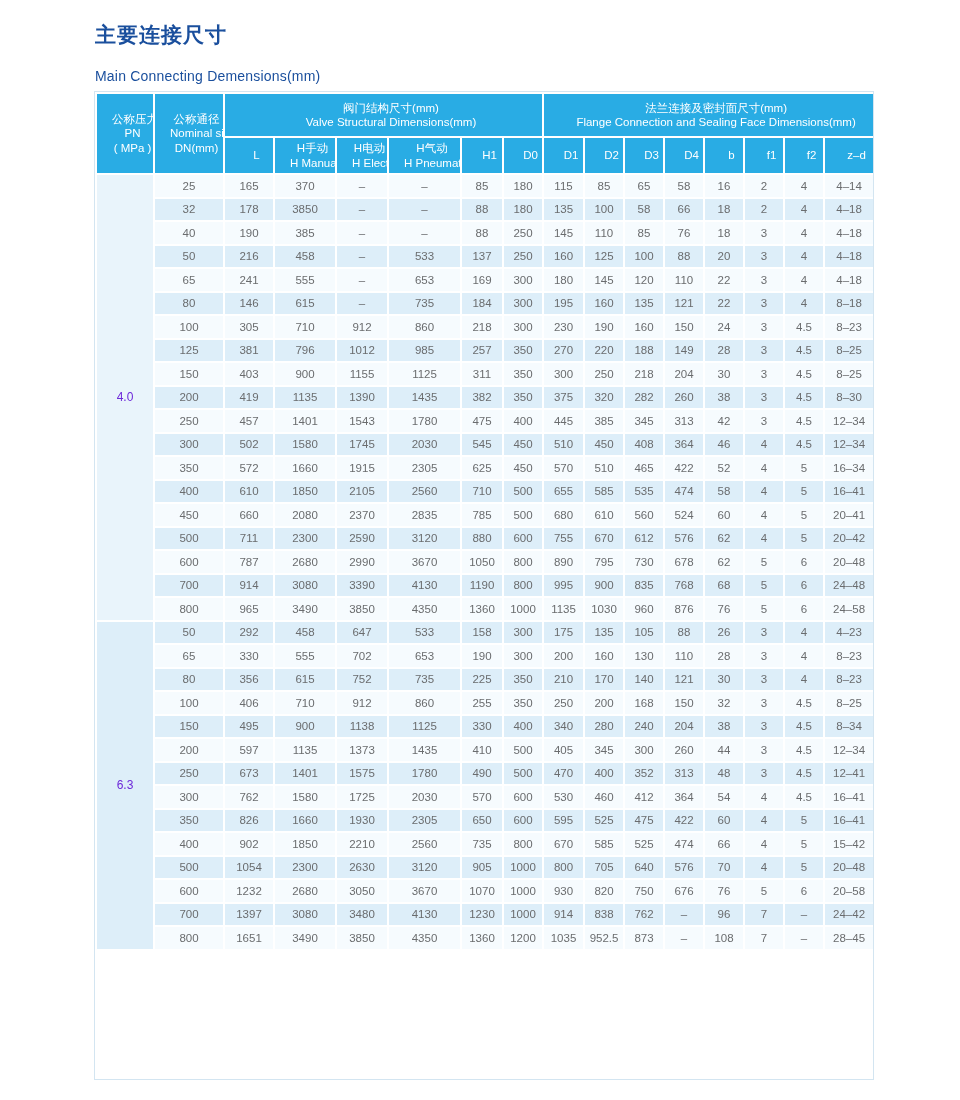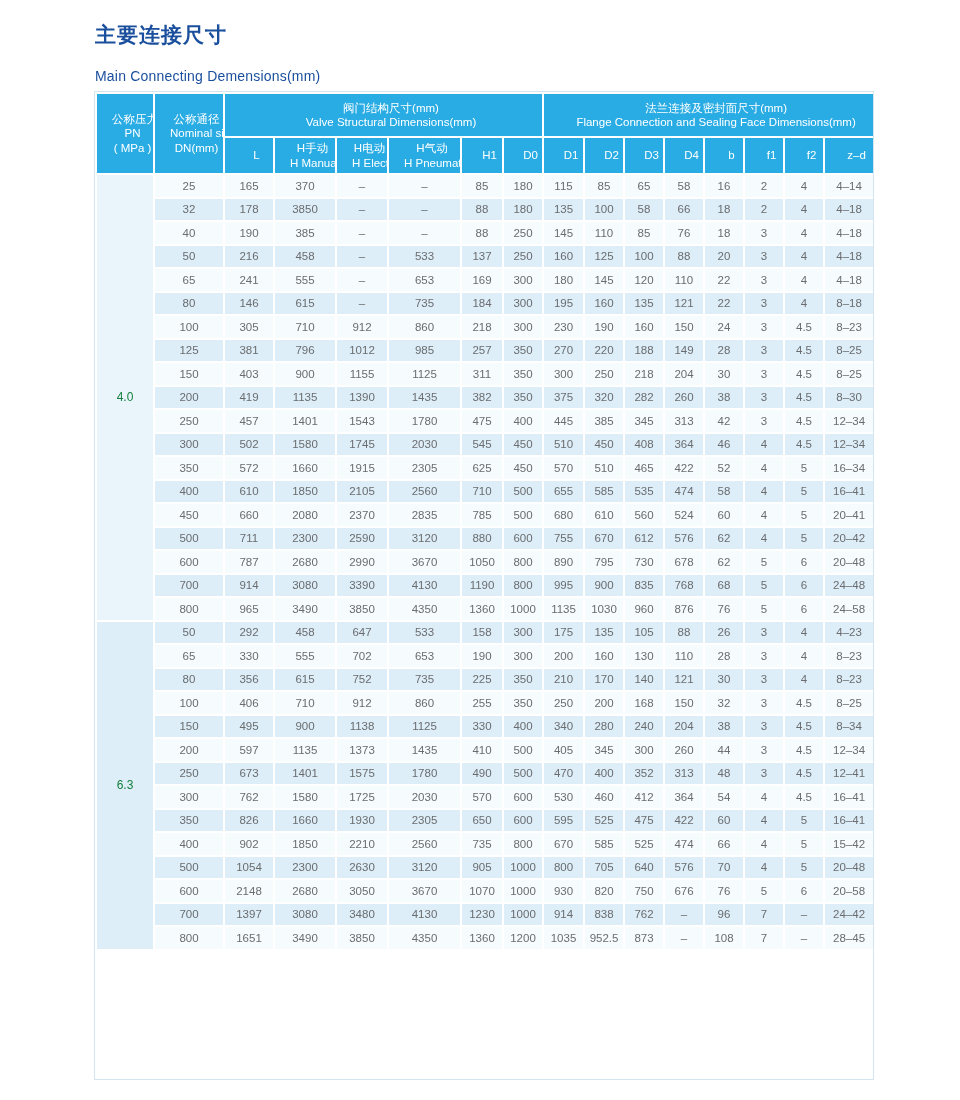--- a/index.html
+++ b/index.html
@@ -34,21 +34,21 @@
     overflow:hidden;white-space:nowrap;
   }
   .dim-table thead th{
     background:var(--header-blue);color:#ffffff;font-weight:normal;
     font-size:11.5px;line-height:1.25;padding-left:15px;
   }
   .dim-table thead .group-row th{height:44px;}
   .dim-table thead .sub-row th{height:37px;}
   .dim-table td{height:23.5px;background:var(--stripe-white);}
   .dim-table tr.striped td{background:var(--stripe-blue);}
-  .dim-table td.pn-cell{background:var(--pn-bg);font-size:12px;color:#15803d;}
+  .dim-table td.pn-cell{background:var(--pn-bg);font-size:12px;color:#6d28d9;}
   .hdr-zh{display:block;}
   .hdr-en{display:block;}
   .outer-edge{
     position:absolute;left:89px;top:91px;width:780px;height:989px;
     border:1px solid #d3e5f1;pointer-events:none;
   }
 </style>
 </head>
 <body>
 
@@ -655,21 +655,21 @@
           <td>705</td>
           <td>640</td>
           <td>576</td>
           <td>70</td>
           <td>4</td>
           <td>5</td>
           <td>20–48</td>
         </tr>
         <tr>
           <td>600</td>
-          <td>2148</td>
+          <td>1232</td>
           <td>2680</td>
           <td>3050</td>
           <td>3670</td>
           <td>1070</td>
           <td>1000</td>
           <td>930</td>
           <td>820</td>
           <td>750</td>
           <td>676</td>
           <td>76</td>

